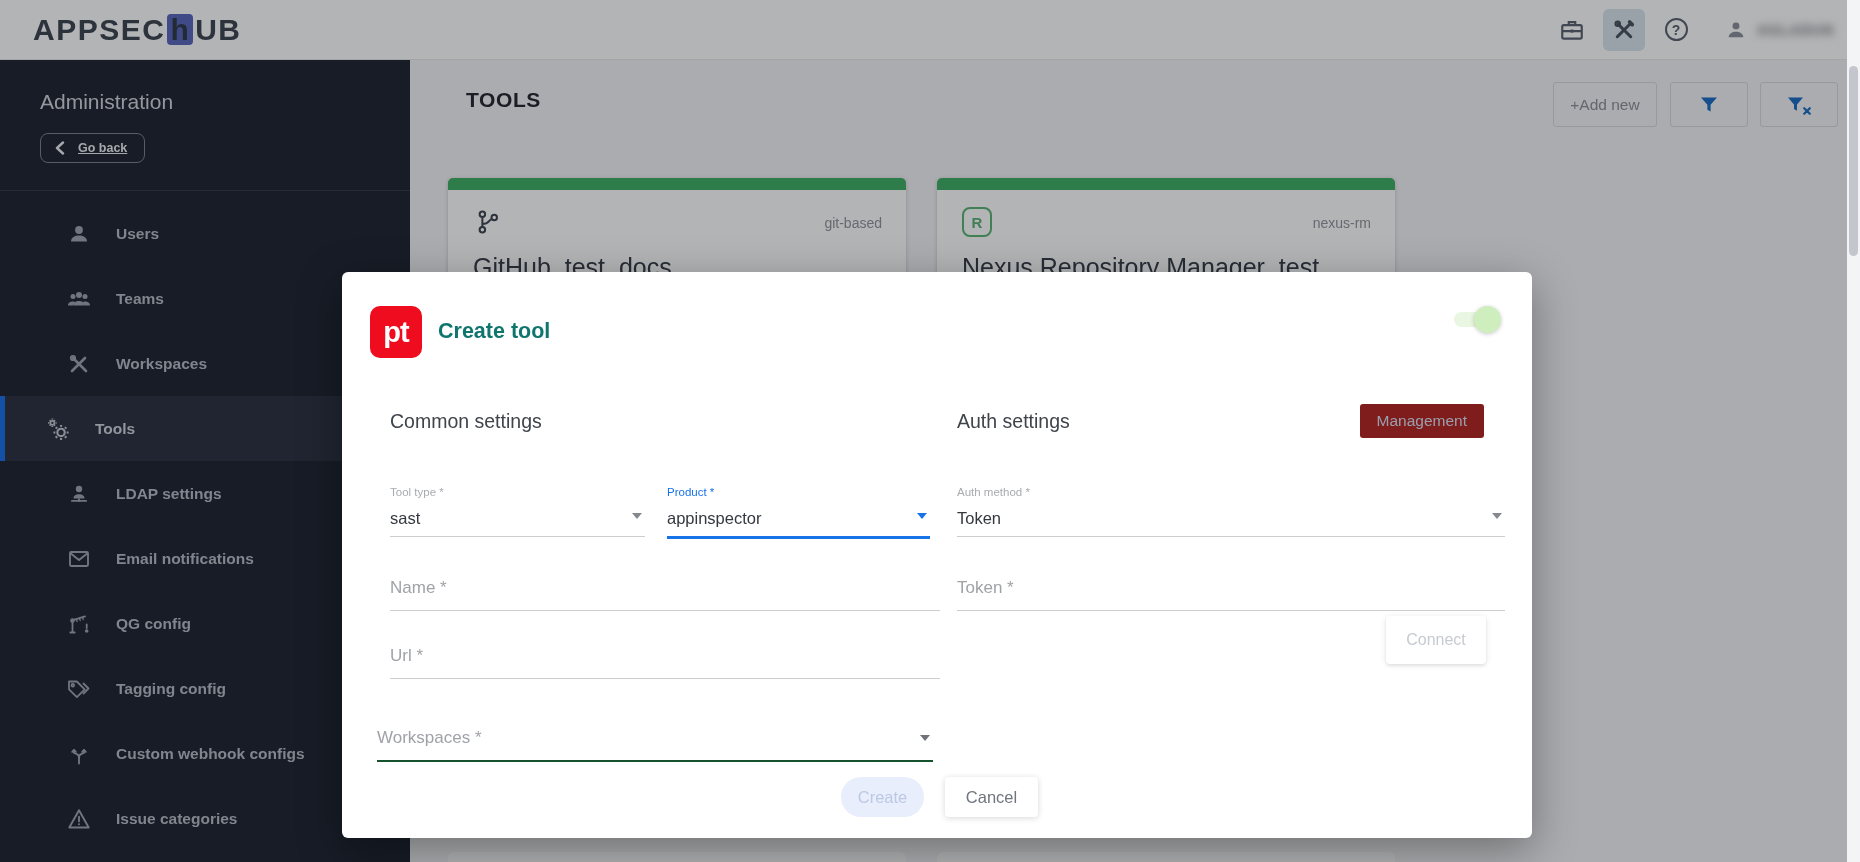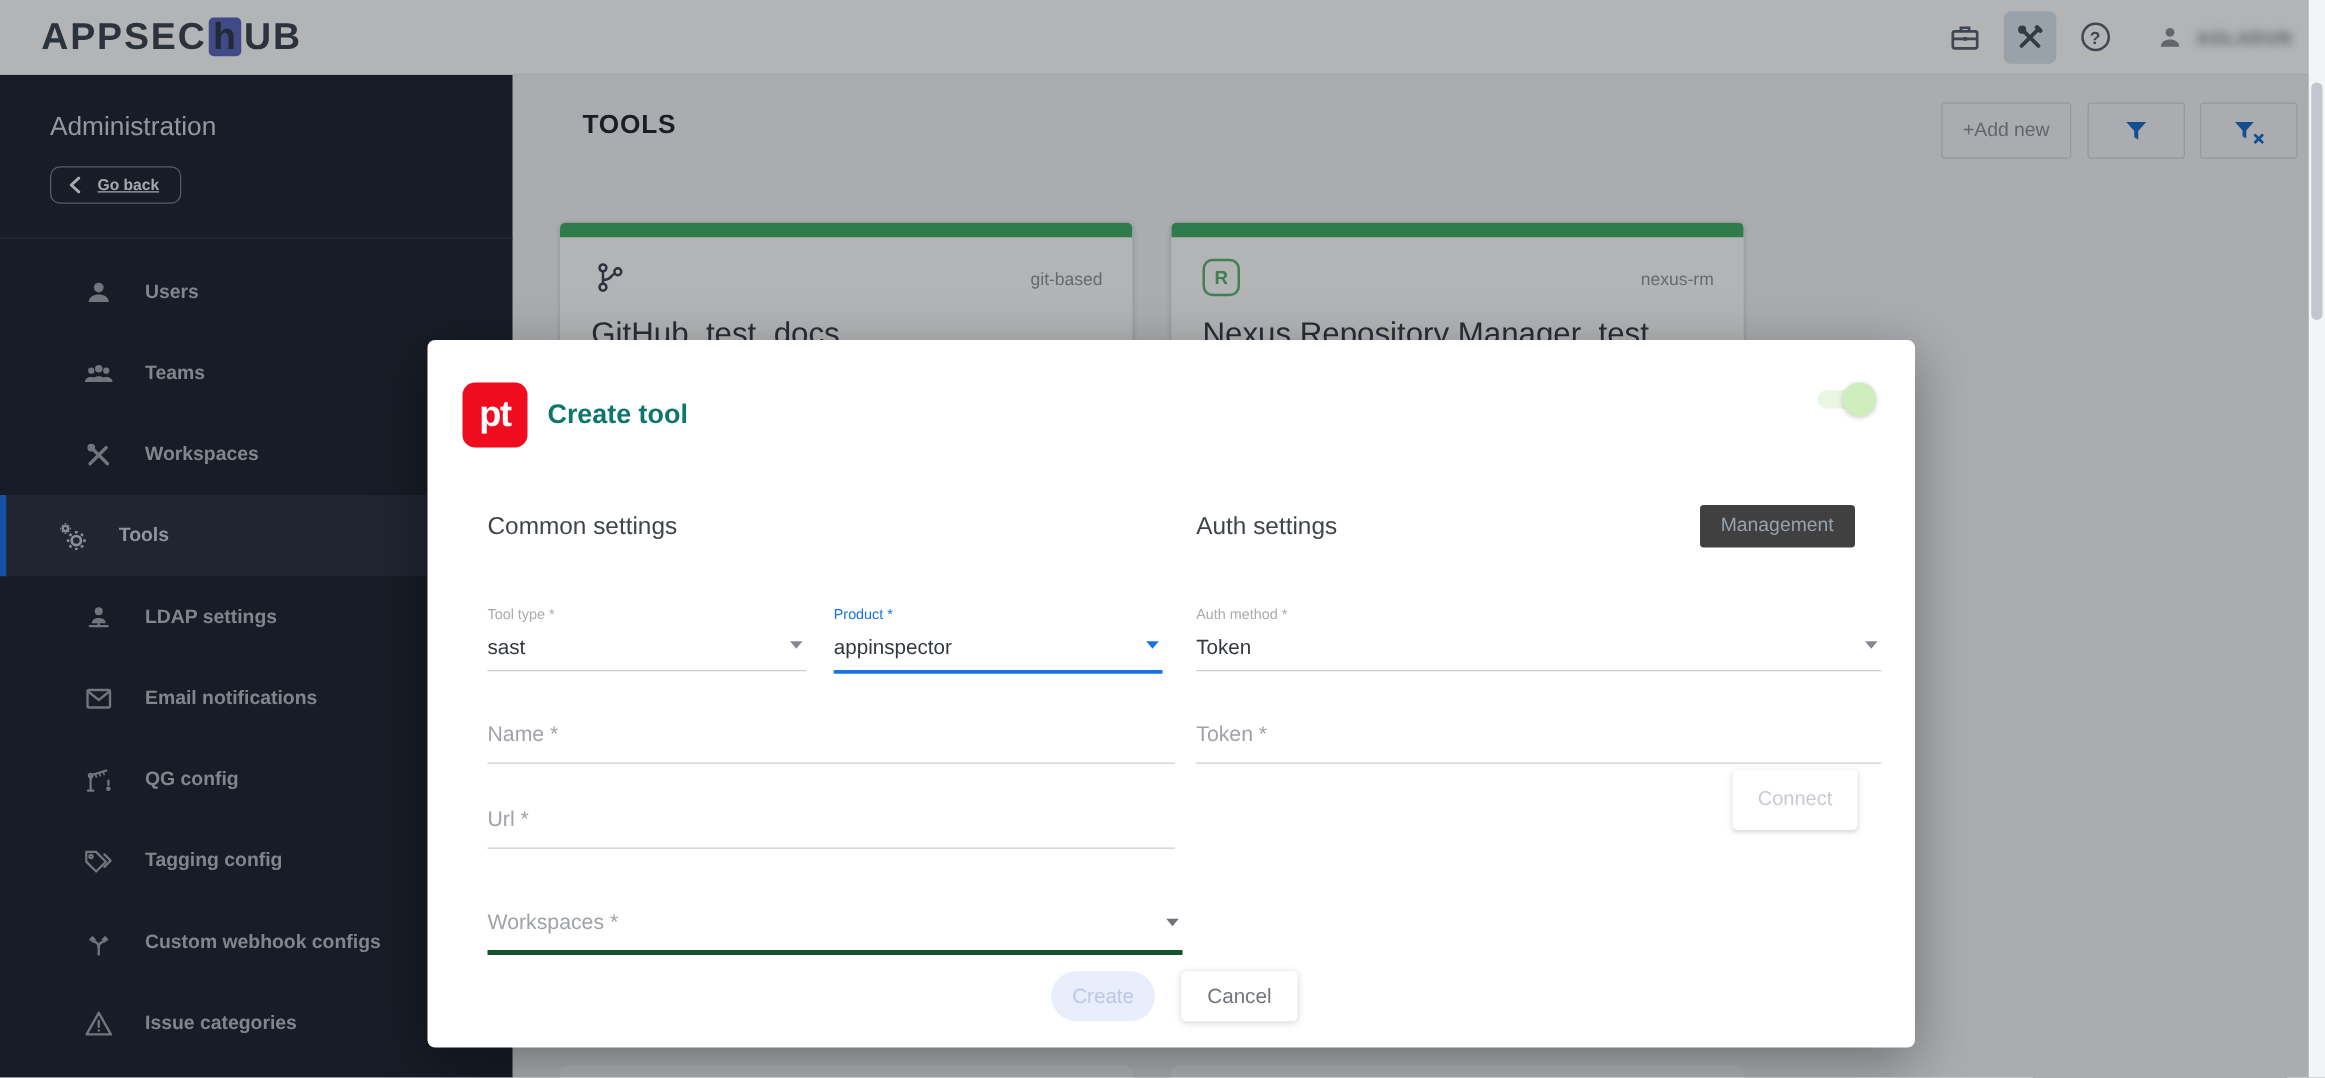--- a/index.html
+++ b/index.html
@@ -66,38 +66,38 @@
              display:flex; align-items:center; justify-content:center; color:#ffffff; font-size:29px; font-weight:800; letter-spacing:-1px; }
   .modal-title { position:absolute; left:96px; top:47px; font-size:21.5px; font-weight:700; color:#0f766e; }
 
   .toggle { position:absolute; right:34px; top:38px; width:44px; height:19px; cursor:pointer; }
   .toggle-track { position:absolute; left:0; top:2px; width:42px; height:15px; border-radius:9px; background:#e9f7e2; }
   .toggle-thumb { position:absolute; right:-3px; top:-4px; width:27px; height:27px; border-radius:50%;
                   background:#cfeebd; box-shadow:0 1px 4px rgba(0,0,0,0.22); }
 
   .section-h { position:absolute; font-size:19.5px; font-weight:400; color:#3f444b; top:138px; }
   .sec-common { left:48px; } .sec-auth { left:615px; }
-  .mgmt-chip { position:absolute; right:48px; top:132px; background:#404040; color:#99a0ad;
+  .mgmt-chip { position:absolute; right:48px; top:132px; background:#7f1d1d; color:#99a0ad;
                font-size:15.5px; padding:8px 17px; border-radius:3px; }
 
   .field { position:absolute; border-bottom:1px solid #cbcdd1; cursor:pointer; }
   .f-label { font-size:11.5px; color:#a9abaf; margin-bottom:7px; }
   .f-label.blue { color:#1873e8; }
   .f-value { font-size:16.5px; color:#34383f; height:26px; display:flex; align-items:center; }
   .f-placeholder { font-size:17px; color:#9fa2a7; height:28px; display:flex; align-items:center; }
   .caret { position:absolute; right:3px; bottom:12px; width:0; height:0;
            border:5.5px solid transparent; border-top:6.5px solid #85888e; }
   .caret.blue { border-top-color:#1873e8; }
   .f-tool-type { left:48px; top:214px; width:255px; padding-bottom:5px; }
   .f-product   { left:325px; top:214px; width:263px; padding-bottom:5px; border-bottom:3px solid #1873e8; }
   .f-auth      { left:615px; top:214px; width:548px; padding-bottom:5px; }
   .f-name      { left:48px;  top:302px; width:550px; padding-bottom:8px; }
   .f-token     { left:615px; top:302px; width:548px; padding-bottom:8px; }
   .f-url       { left:48px;  top:370px; width:550px; padding-bottom:8px; }
-  .f-workspaces{ left:48px;  top:452px; width:556px; padding-bottom:8px; border-bottom:4px solid #14532d; }
+  .f-workspaces{ left:35px;  top:452px; width:556px; padding-bottom:8px; border-bottom:2px solid #14532d; }
   .f-workspaces .caret { bottom:14px; border-top-color:#6f7278; }
 
   .btn { border:none; border-radius:4px; font-family:inherit; cursor:pointer; display:flex; align-items:center; justify-content:center; }
   .btn-connect { position:absolute; left:1044px; top:344px; width:100px; height:48px; background:#ffffff;
                  color:#c7cad0; font-size:16px; box-shadow:0 1px 6px rgba(0,0,0,0.10), 0 2px 3px rgba(0,0,0,0.06); }
   .btn-create { position:absolute; left:499px; top:505px; width:83px; height:40px; background:#e8eefb; color:#bcc8e4; font-size:16.5px;border-radius:20px; }
   .btn-cancel { position:absolute; left:603px; top:505px; width:93px; height:40px; background:#ffffff; color:#70757e;
                 font-size:16.5px; box-shadow:0 1px 6px rgba(0,0,0,0.16); }
 
   svg { display:block; }

